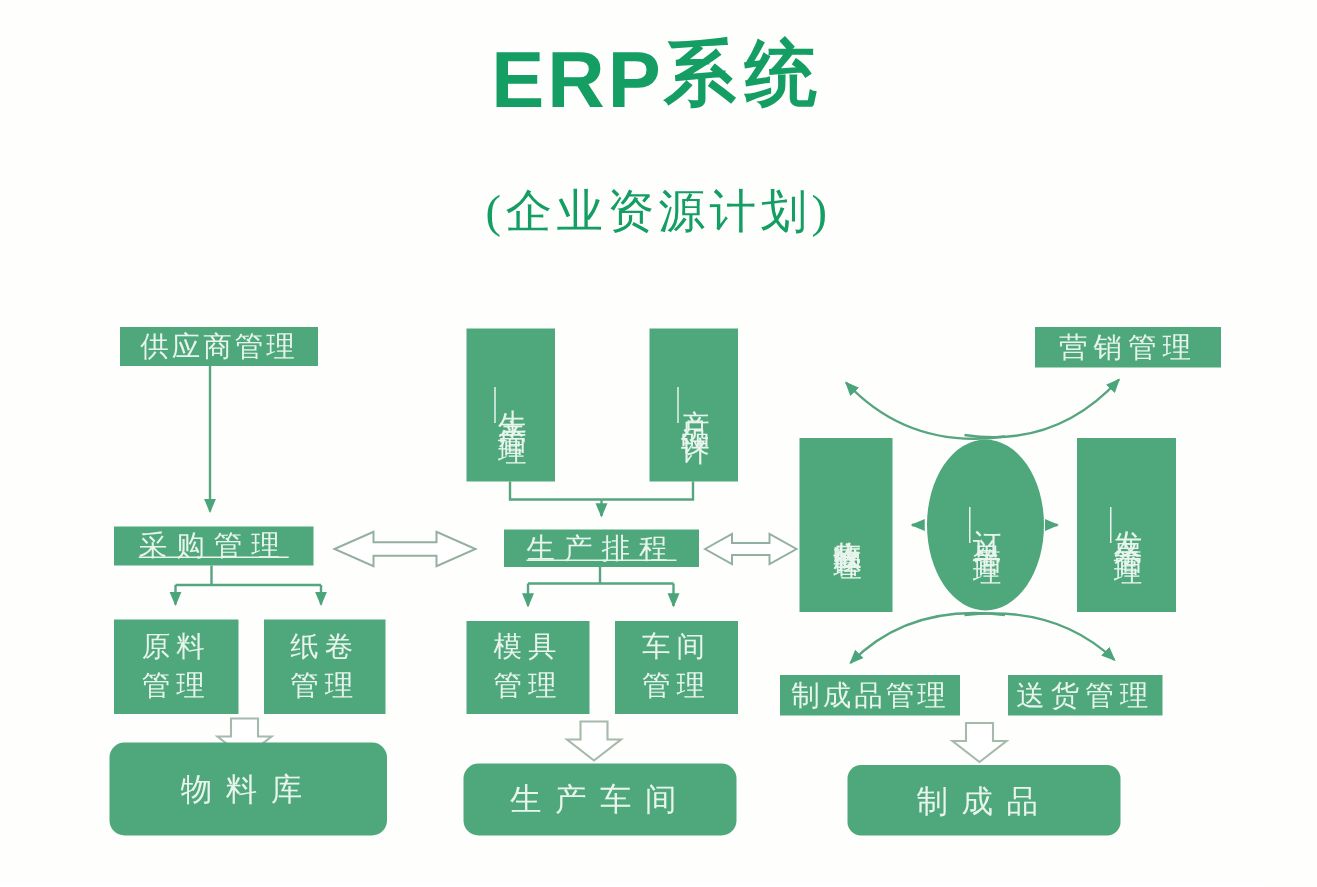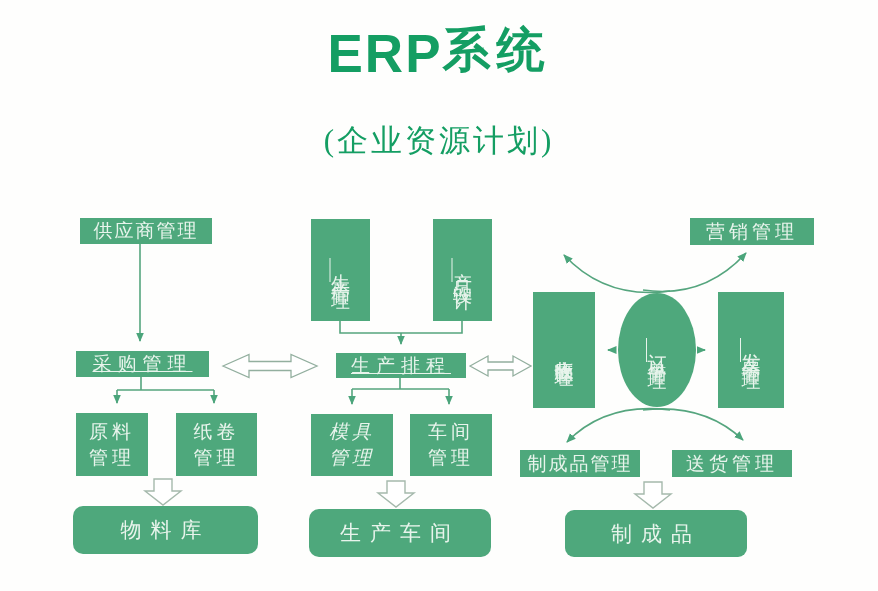--- a/index.html
+++ b/index.html
@@ -95,44 +95,44 @@
     </g>
   </svg>
 
   <div class="title-row">
     <span class="title-latin">ERP</span><span class="title-cjk">系统</span>
   </div>
   <div class="subtitle">(企业资源计划)</div>
 
   <div class="node f19 ls2" style="left:80px;top:218px;width:132px;height:26px;">供应商管理</div>
   <div class="node f19 ls6" style="left:76px;top:351px;width:133px;height:26px;">采购管理</div>
-  <div class="node f19 ls4 two-line" style="left:76px;top:413px;width:72px;height:63px;">
+  <div class="node f19 ls4 two-line" style="left:76px;top:413px;width:83px;height:63px;">
     <span>原料</span>
     <span>管理</span>
   </div>
   <div class="node f19 ls4 two-line" style="left:176px;top:413px;width:81px;height:63px;">
     <span>纸卷</span>
     <span>管理</span>
   </div>
-  <div class="node f21 ls9 rounded" style="left:73px;top:506px;width:185px;height:48px;">物料库</div>
+  <div class="node f21 ls9 rounded" style="left:73px;top:495px;width:185px;height:62px;">物料库</div>
 
   <div class="node f19 ls6 vtext" style="left:311px;top:219px;width:59px;height:102px;">生产管理</div>
   <div class="node f19 ls6 vtext" style="left:433px;top:219px;width:59px;height:102px;">产品设计</div>
   <div class="node f19 ls6" style="left:336px;top:353px;width:130px;height:25px;">生产排程</div>
-  <div class="node f19 ls4 two-line" style="left:311px;top:414px;width:82px;height:62px;font-style:italic;">
+  <div class="node f19 ls4 two-line" style="left:311px;top:414px;width:82px;height:62px;">
     <span>模具</span>
     <span>管理</span>
   </div>
   <div class="node f19 ls4 two-line" style="left:410px;top:414px;width:82px;height:62px;">
     <span>车间</span>
     <span>管理</span>
   </div>
   <div class="node f21 ls9 rounded" style="left:309px;top:509px;width:182px;height:48px;">生产车间</div>
 
   <div class="node f19 ls4" style="left:672px;top:218px;width:124px;height:27px;margin-left:18px;">营销管理</div>
   <div class="node f19 ls2 vtext" style="left:533px;top:292px;width:62px;height:116px;">应收款管理</div>
   <div class="node f19 ls6 vtext ellipse" style="left:618px;top:293px;width:78px;height:114px;">订单管理</div>
   <div class="node f19 ls6 vtext" style="left:718px;top:292px;width:66px;height:116px;">发票管理</div>
   <div class="node f19 ls2" style="left:520px;top:450px;width:120px;height:27px;">制成品管理</div>
-  <div class="node f19 ls4" style="left:672px;top:450px;width:120px;height:27px;">送货管理</div>
+  <div class="node f19 ls4" style="left:672px;top:450px;width:103px;height:27px;">送货管理</div>
   <div class="node f21 ls9 rounded" style="left:565px;top:510px;width:182px;height:47px;border-radius:9px;">制成品</div>
 
 </div>
 
 </body></html>

